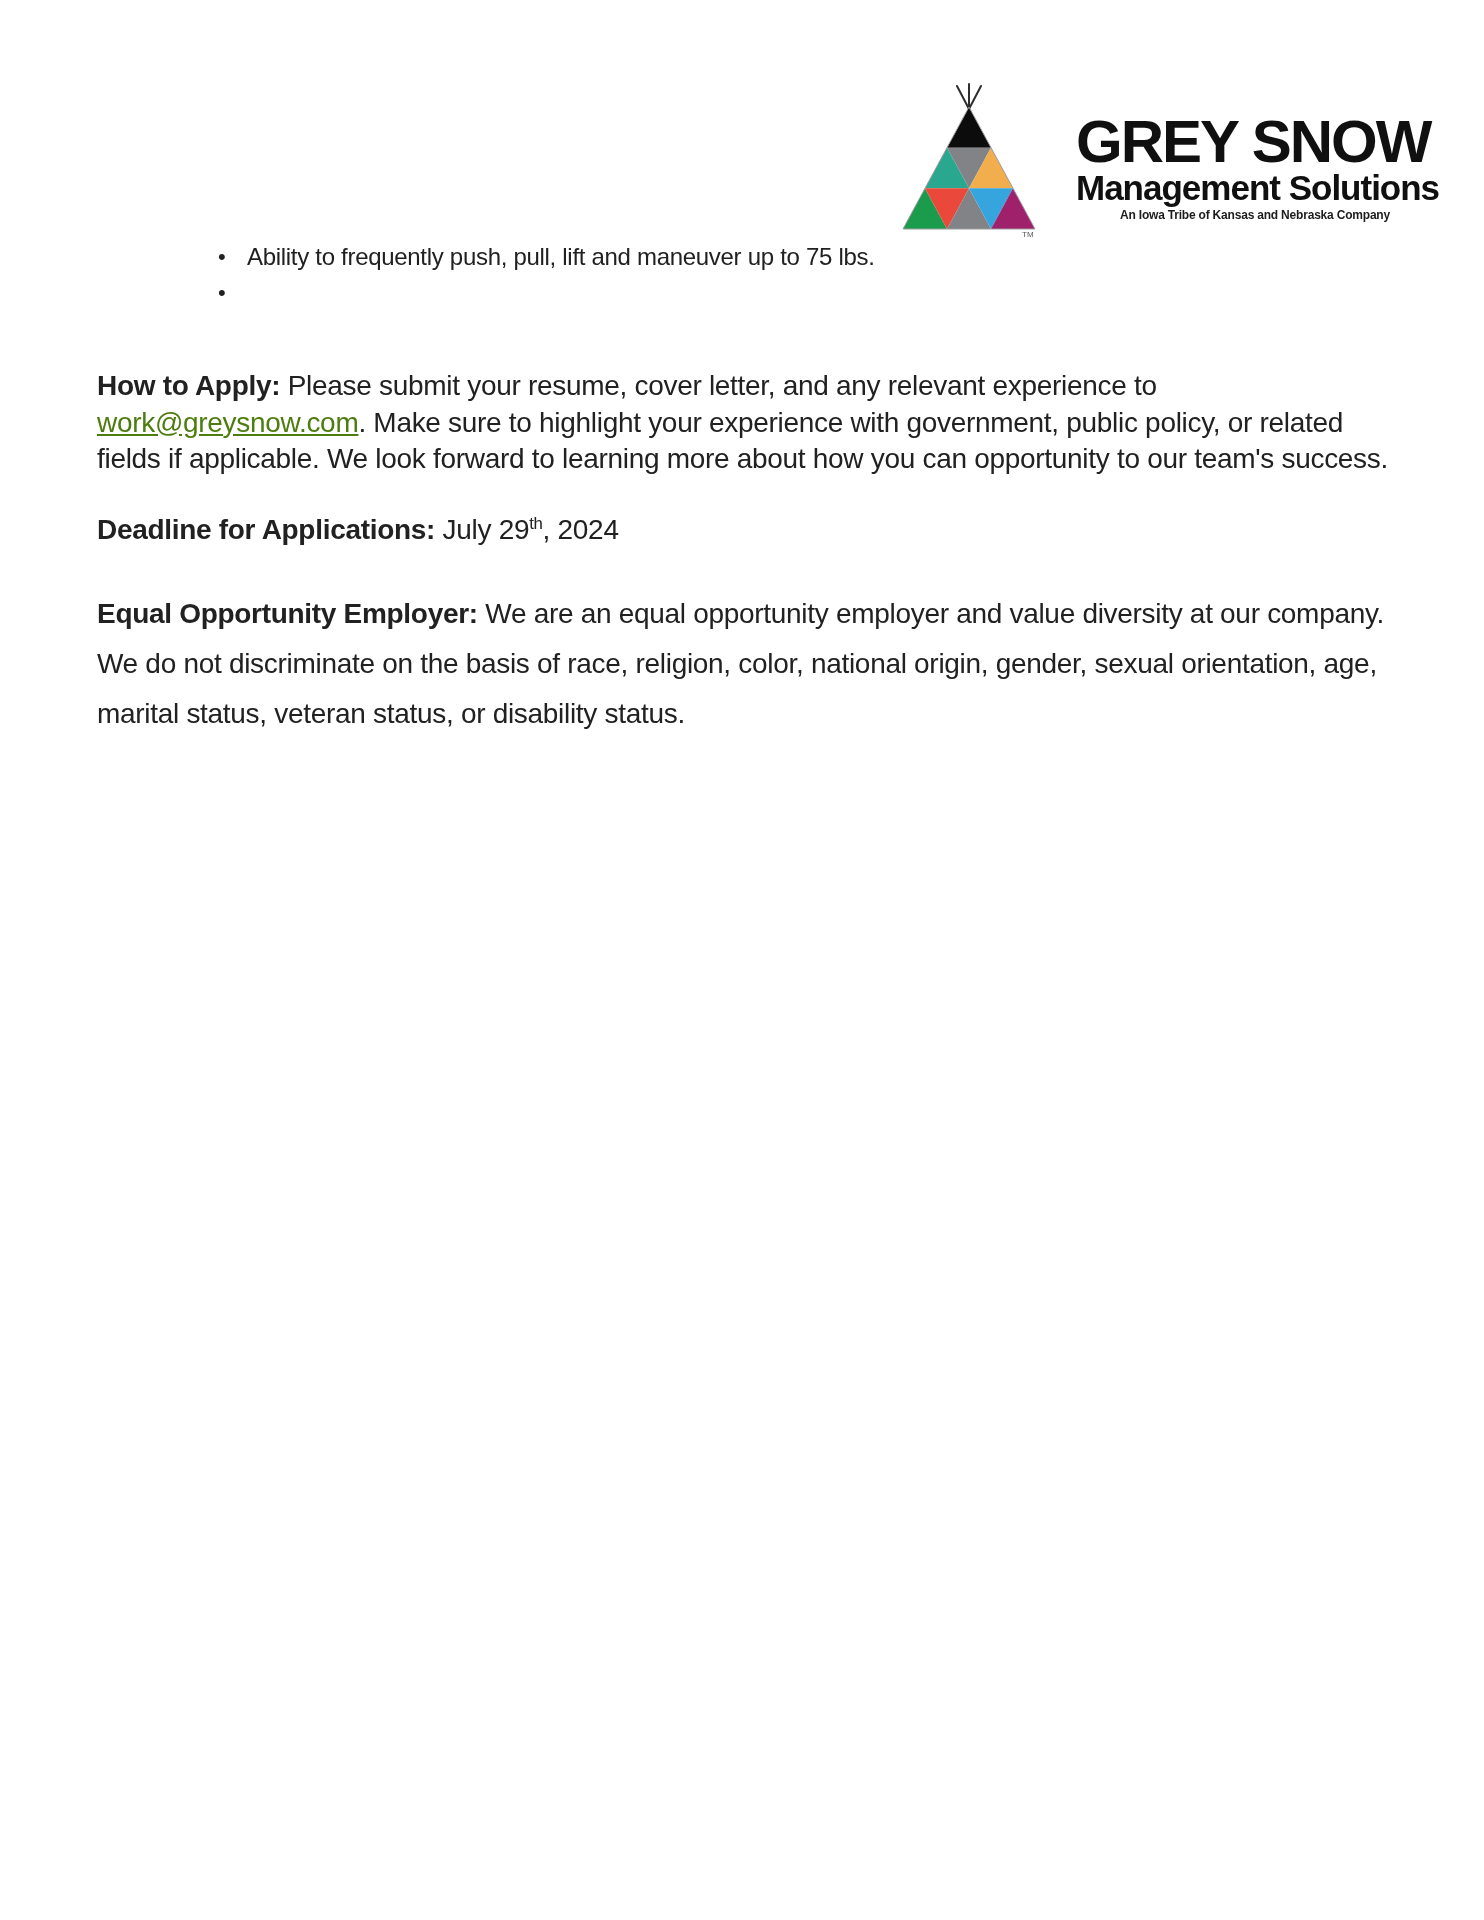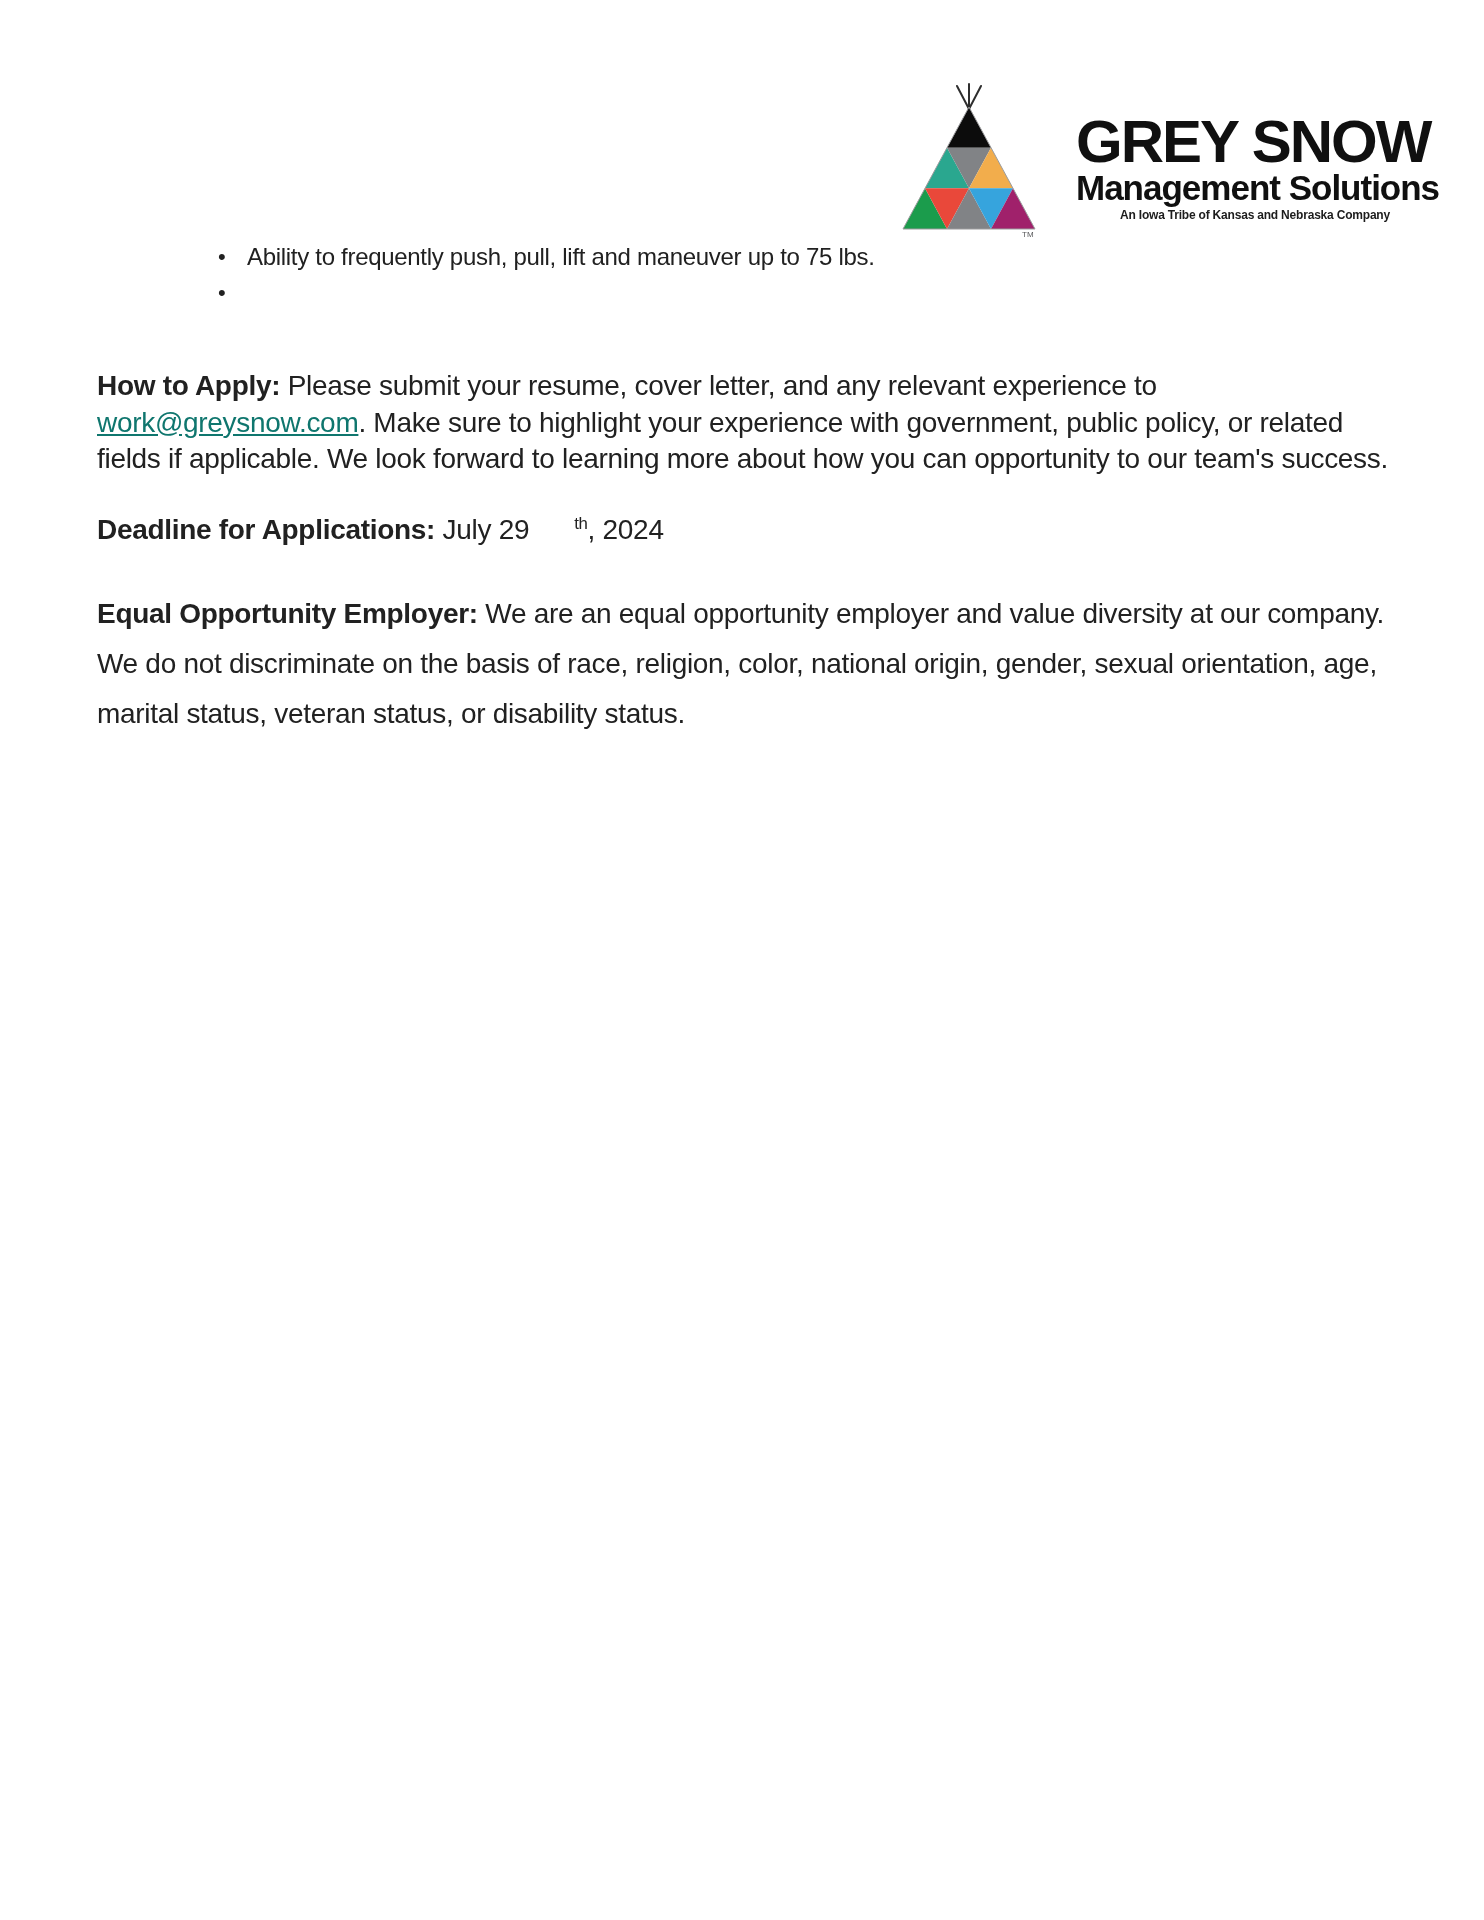--- a/index.html
+++ b/index.html
@@ -38,22 +38,22 @@
   .bullet-text { white-space:nowrap;text-align:center; }
 
   .para { position:absolute; left:97px; }
   .para .line { font-size:28px; line-height:36.5px; letter-spacing:-0.3px; white-space:nowrap; }
   .para-how { top:368px; }
   .para-deadline { top:512px; }
   .para-eoe { top:582px; }
   .para-eoe .line { line-height:36px;margin-top:14px; }
 
   .bold { font-weight:bold; }
-  .email-link { color:#0f766e; text-decoration:underline; cursor:pointer; }
-  sup.ordinal { font-size:60%; vertical-align:super; line-height:0;margin-left:45px; }
+  .email-link { color:#4d7c0f; text-decoration:underline; cursor:pointer; }
+  sup.ordinal { font-size:60%; vertical-align:super; line-height:0; }
 </style>
 </head>
 <body>
 
 <div class="page">
 
   <header class="logo-wrap">
     <svg class="teepee" viewBox="0 0 138 158" xmlns="http://www.w3.org/2000/svg">
 
       <g stroke-width="2" fill="none" stroke-linecap="round">

